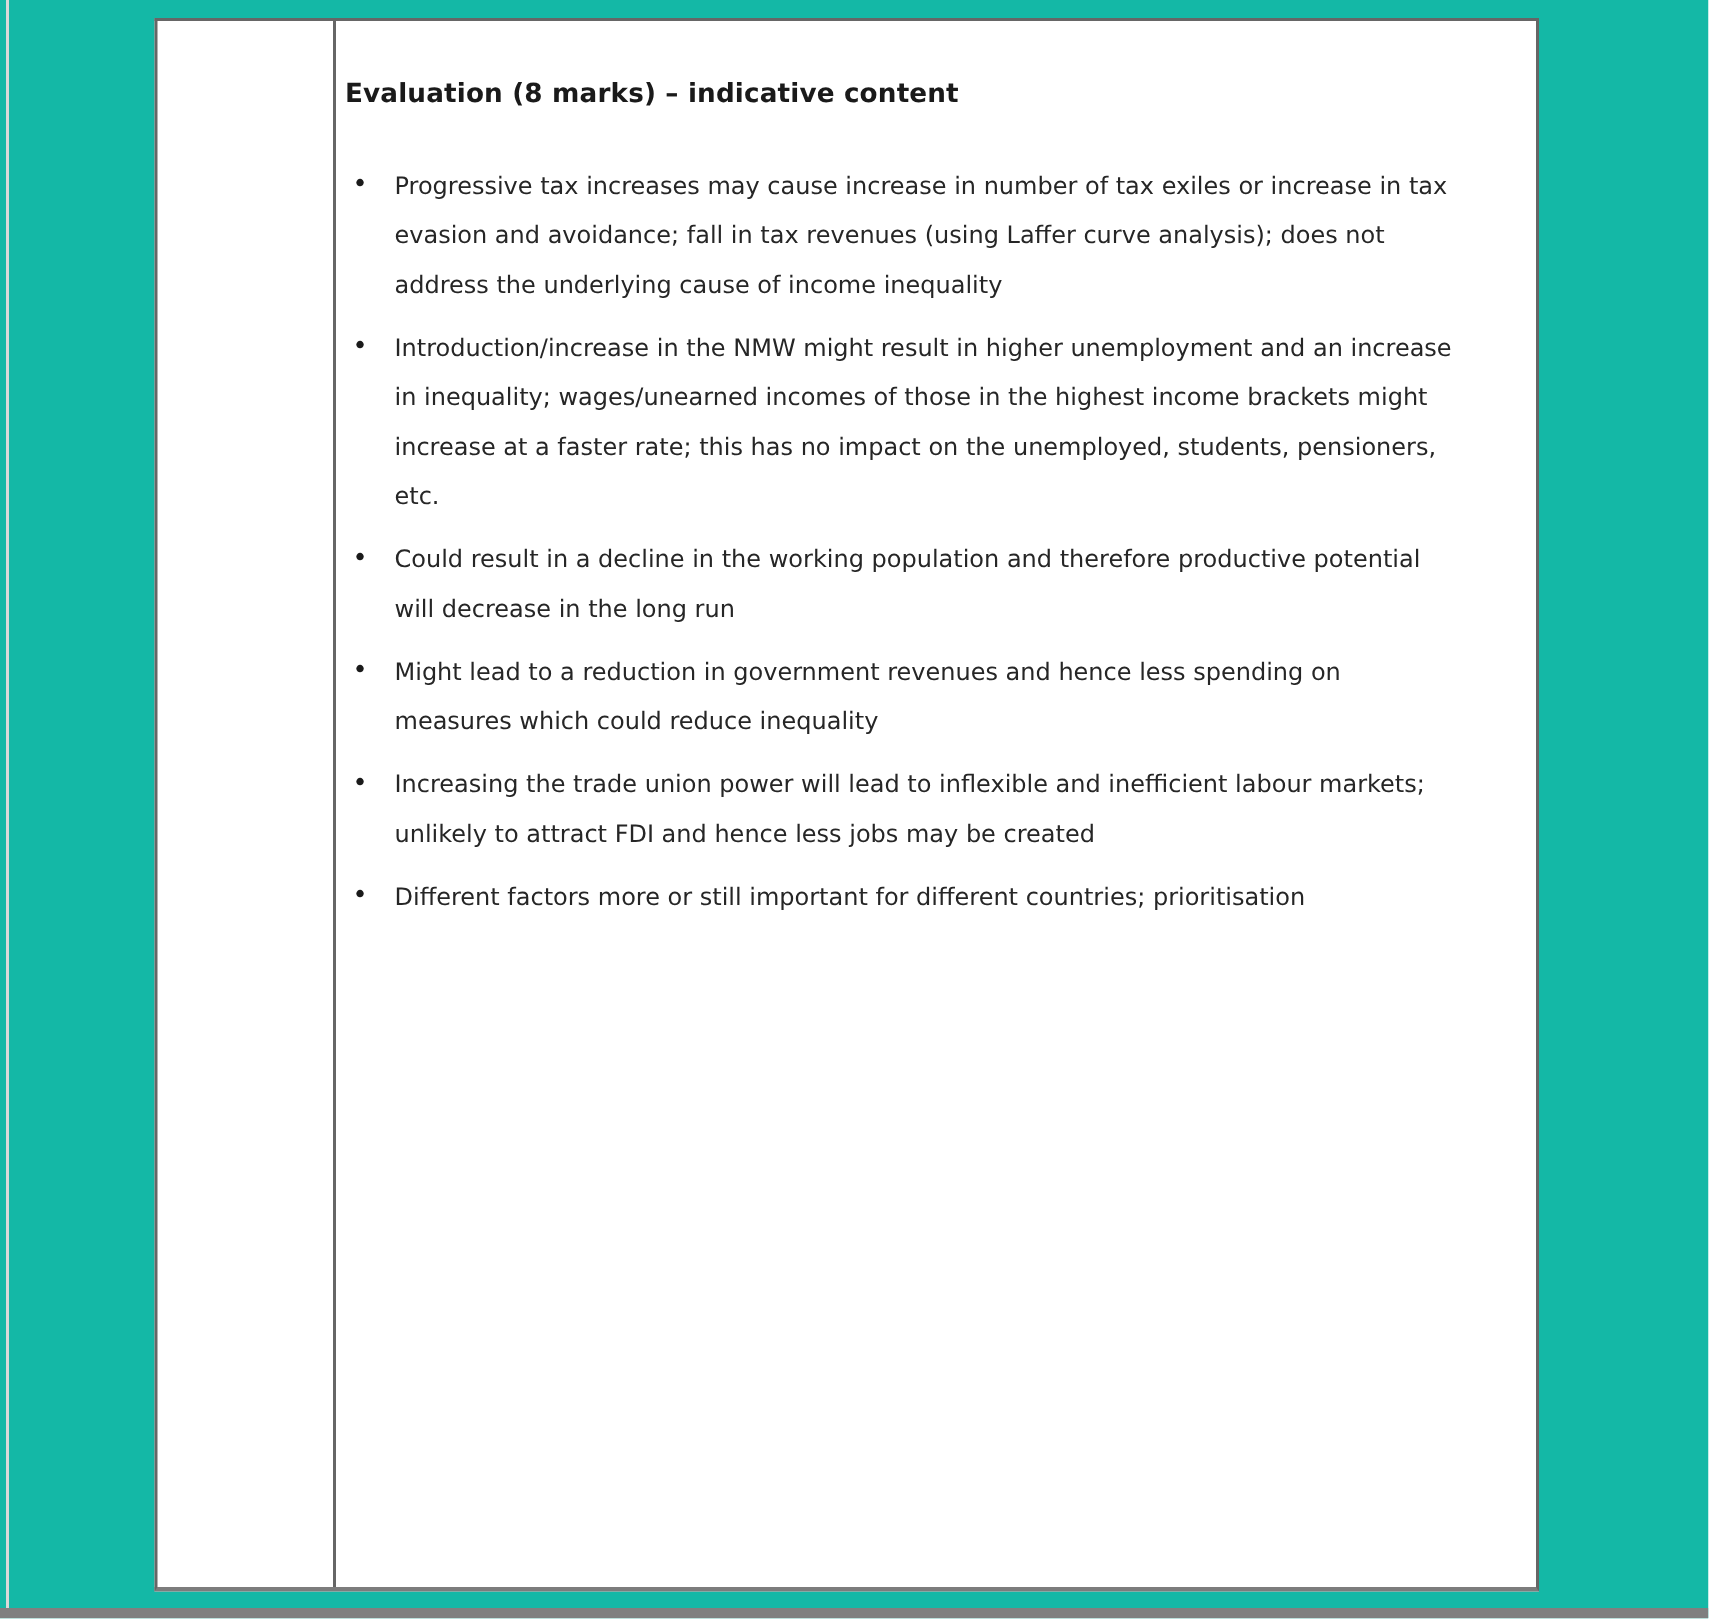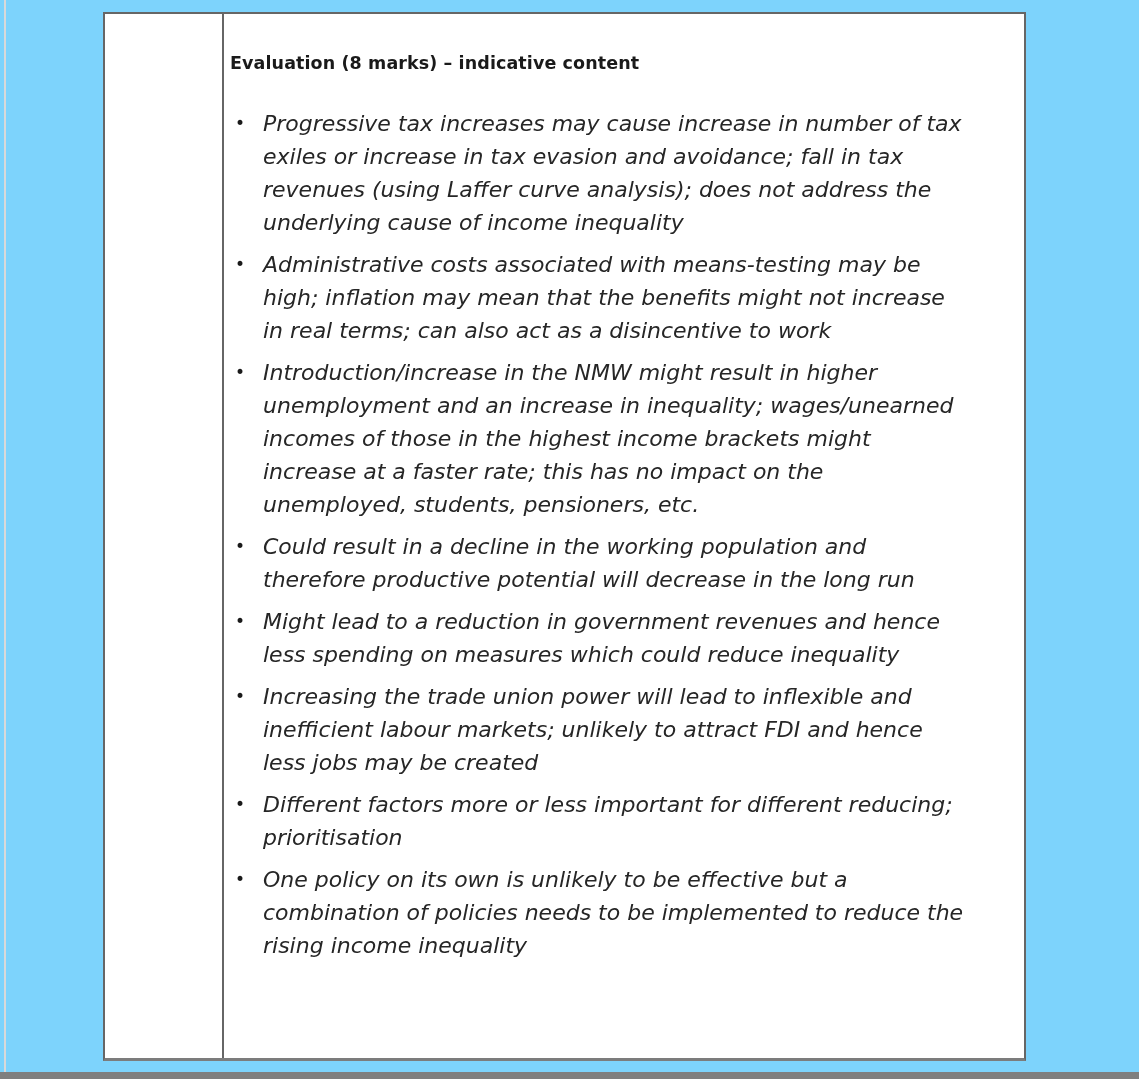--- a/index.html
+++ b/index.html
@@ -4,21 +4,21 @@
 <style>
   html, body {
     margin: 0;
     padding: 0;
     background: #ffffff;
   }
   .page {
     position: relative;
     width: 1139px;
     height: 1079px;
-    background: #7dd3fc;
+    background: #14b8a6;
     overflow: hidden;
     font-family: "DejaVu Sans", sans-serif;
   }
   .left-edge-line {
     position: absolute;
     left: 4px;
     top: 0;
     width: 2px;
     height: 1072px;
     background: #d9d9d9;
@@ -66,24 +66,23 @@
   ul.indicative-list {
     margin: 0;
     padding: 0;
     list-style: none;
   }
   ul.indicative-list li {
     position: relative;
     padding-left: 33px;
     margin: 0 0 9px 0;
     max-width: 705px;
-    font-size: 22px;
+    font-size: 16px;
     line-height: 33px;
     color: #262626;
-    font-style: italic;
   }
   ul.indicative-list li::before {
     content: "\2022";
     position: absolute;
     left: 5px;
     top: 0;
     font-size: 17px;
     line-height: 33px;
     color: #1a1a1a;
   }
@@ -96,27 +95,25 @@
   <div class="left-edge-line"></div>
 
   <div class="mark-table">
     <div class="col-left"></div>
     <div class="col-right">
 
       <h2 class="section-heading">Evaluation (8 marks) – indicative content</h2>
 
       <ul class="indicative-list">
         <li>Progressive tax increases may cause increase in number of tax exiles or increase in tax evasion and avoidance; fall in tax revenues (using Laffer curve analysis); does not address the underlying cause of income inequality</li>
-        <li>Administrative costs associated with means-testing may be high; inflation may mean that the benefits might not increase in real terms; can also act as a disincentive to work</li>
         <li>Introduction/increase in the NMW might result in higher unemployment and an increase in inequality; wages/unearned incomes of those in the highest income brackets might increase at a faster rate; this has no impact on the unemployed, students, pensioners, etc.</li>
         <li>Could result in a decline in the working population and therefore productive potential will decrease in the long run</li>
         <li>Might lead to a reduction in government revenues and hence less spending on measures which could reduce inequality</li>
         <li>Increasing the trade union power will lead to inflexible and inefficient labour markets; unlikely to attract FDI and hence less jobs may be created</li>
-        <li>Different factors more or less important for different reducing; prioritisation</li>
-        <li>One policy on its own is unlikely to be effective but a combination of policies needs to be implemented to reduce the rising income inequality</li>
+        <li>Different factors more or still important for different countries; prioritisation</li>
       </ul>
 
     </div>
   </div>
 
   <div class="bottom-edge-bar"></div>
 
 </div>
 
 </body></html>

